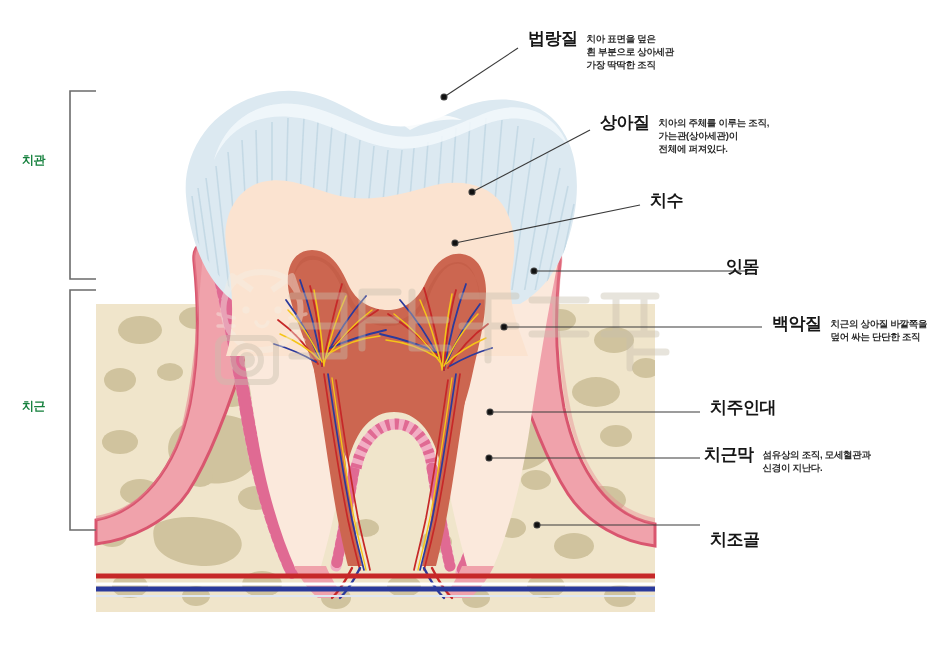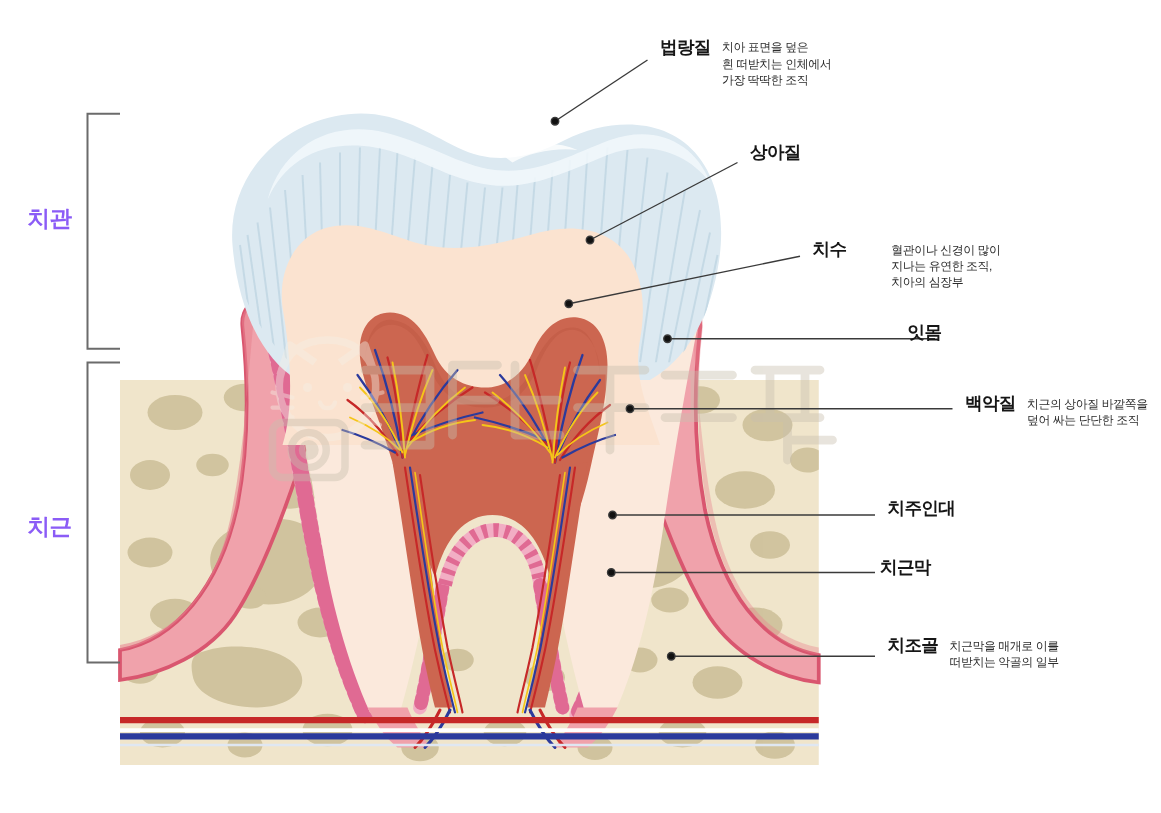--- a/index.html
+++ b/index.html
@@ -31,44 +31,43 @@
 
   
   .callout {
     position: absolute;
     display: flex;
     align-items: flex-start;
     gap: 9px;
     white-space: nowrap;
   }
   .callout .term {
-    font-size: 14px;
+    font-size: 17px;
     font-weight: bold;
     letter-spacing: -0.5px;
     line-height: 1.05;
     color: #161616;
   }
   .callout .desc {
     font-size: 9.5px;
-    font-weight: normal;
+    font-weight: bold;
     line-height: 1.38;
     color: #2b2b2b;
     letter-spacing: -0.3px;
     padding-top: 2px;
   }
   .callout .desc span { display: block; }
 
   
   .grouplabel {
     position: absolute;
-    font-size: 18px;
+    font-size: 12px;
     font-weight: bold;
     letter-spacing: -0.5px;
-    color: #8b5cf6;
-    margin-top: 11px;
+    color: #15803d;
   }
 </style>
 </head>
 <body>
 
 <div id="stage">
 
   <svg class="art" viewBox="0 0 929 650" xmlns="http://www.w3.org/2000/svg">
     <defs>
       <clipPath id="boneClip">
@@ -438,59 +437,59 @@
     <span>치관</span>
   </div>
   <div class="grouplabel" style="left:22px; top:398px;text-align:center;">
     <span>치근</span>
   </div>
 
   <div class="callout" style="left:528px; top:30px;">
     <div class="term">법랑질</div>
     <div class="desc">
       <span>치아 표면을 덮은</span>
-      <span>흰 떠받치는 인체에서</span>
+      <span>흰 부분으로 상아세관</span>
       <span>가장 딱딱한 조직</span>
     </div>
   </div>
 
   <div class="callout" style="left:600px; top:114px;">
     <div class="term">상아질</div>
+    <div class="desc">
+      <span>치아의 주체를 이루는 조직,</span>
+      <span>가는관(상아세관)이</span>
+      <span>전체에 퍼져있다.</span>
+    </div>
   </div>
 
   <div class="callout" style="left:650px; top:192px;gap:36px;">
     <div class="term">치수</div>
-    <div class="desc">
-      <span>혈관이나 신경이 많이</span>
-      <span>지나는 유연한 조직,</span>
-      <span>치아의 심장부</span>
-    </div>
   </div>
 
   <div class="callout" style="left:726px; top:258px;">
     <div class="term">잇몸</div>
   </div>
 
   <div class="callout" style="left:772px; top:315px;">
     <div class="term">백악질</div>
     <div class="desc">
       <span>치근의 상아질 바깥쪽을</span>
       <span>덮어 싸는 단단한 조직</span>
     </div>
   </div>
 
   <div class="callout" style="left:710px; top:399px;">
     <div class="term">치주인대</div>
   </div>
 
   <div class="callout" style="left:704px; top:446px;">
     <div class="term">치근막</div>
-  </div>
-
-  <div class="callout" style="left:710px; top:509px;">
+    <div class="desc">
+      <span>섬유상의 조직, 모세혈관과</span>
+      <span>신경이 지난다.</span>
+    </div>
+  </div>
+
+  <div class="callout" style="left:710px; top:531px;flex-direction:column;">
     <div class="term">치조골</div>
-    <div class="desc">
-      <span>치근막을 매개로 이를</span>
-      <span>떠받치는 악골의 일부</span>
-    </div>
   </div>
 
 </div>
 
 </body></html>

